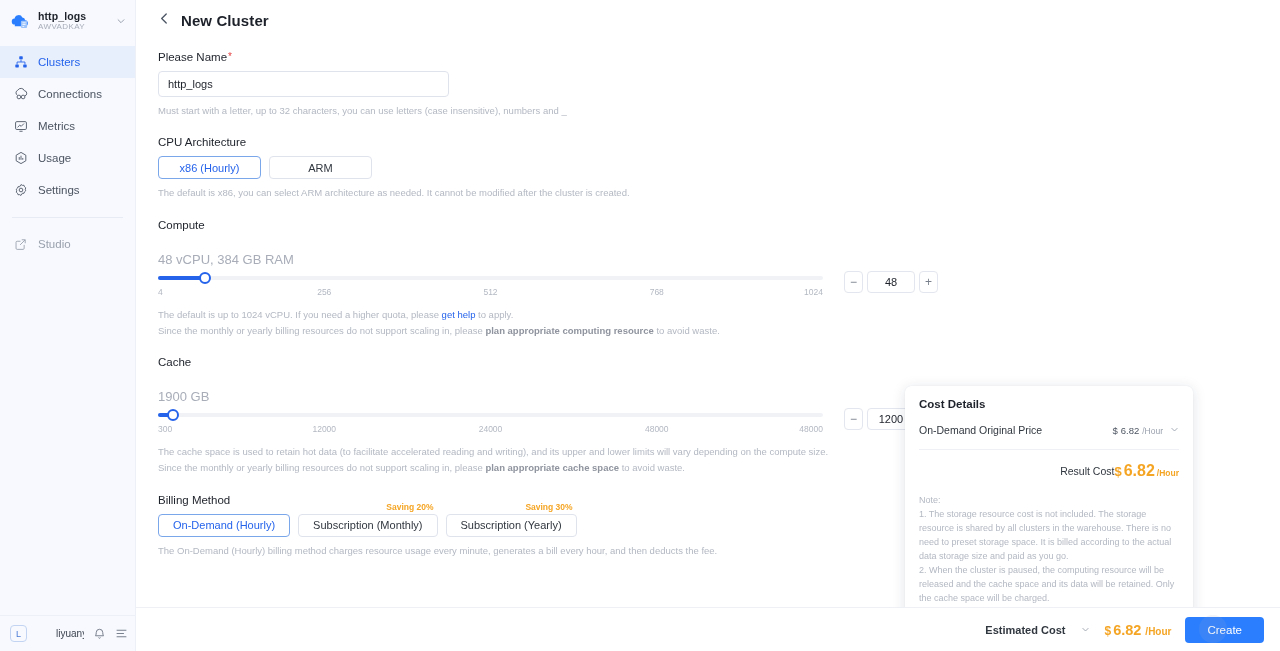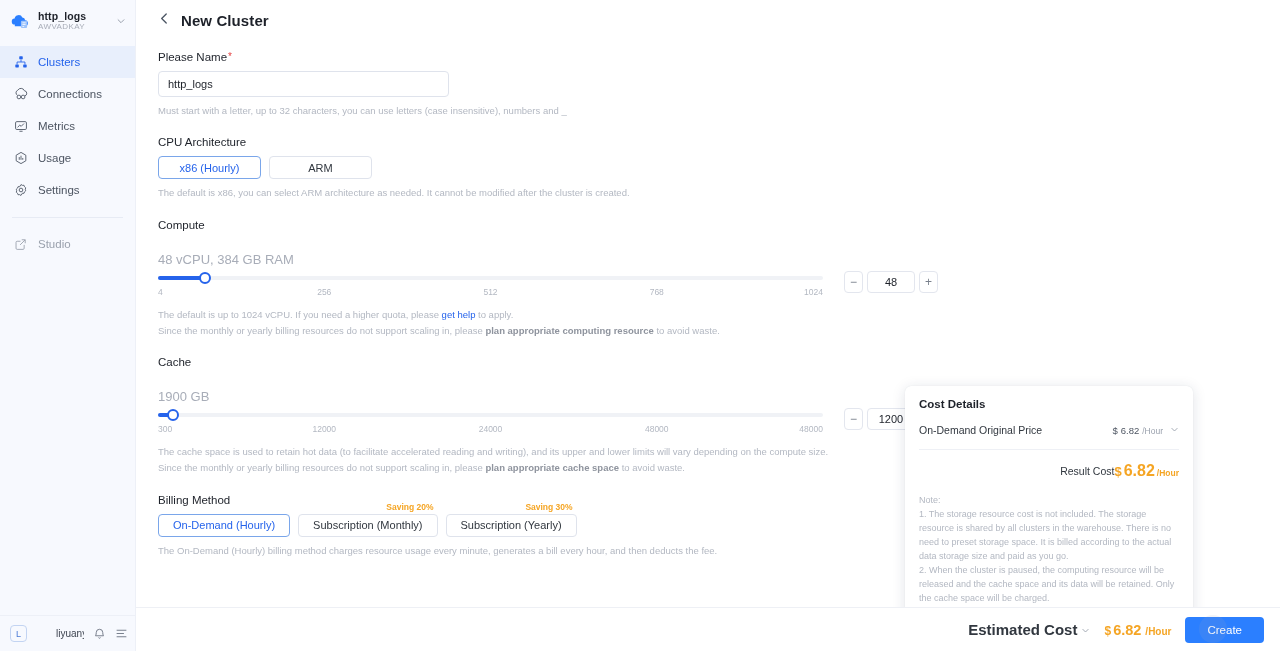--- a/index.html
+++ b/index.html
@@ -138,21 +138,21 @@
   .note { margin-top: 14px; font-size: 9px; line-height: 1.55; color: #b3b8c2; }
   .note .lnk { color: #2563eb; font-weight: bold; text-decoration: none; }
 
   
   .bottom-bar {
     position: absolute; left: 0; bottom: 0; width: 1144px; height: 44px;
     border-top: 1px solid #eef0f5; background: #fff;
     display: flex; align-items: center; justify-content: flex-end;
     padding-right: 16px; gap: 14px;
   }
-  .est-label { font-size: 15px; color: #31373f; font-weight: bold; display: flex; align-items: center; gap: 4px; }
+  .est-label { font-size: 11px; color: #31373f; font-weight: bold; display: flex; align-items: center; gap: 16px; }
   .est-price { color: #f5a524; font-weight: bold; font-size: 14.5px; display: flex; align-items: baseline; }
   .est-price .cur { font-size: 12px; margin-right: 2px; }
   .est-price .per { font-size: 10px; margin-left: 4px; }
   .create-btn {
     height: 26px; padding: 0 22px; background: #2b7fff; color: #fff;
     border: none; border-radius: 4px; font-size: 11.5px; cursor: pointer;
     font-family: "Liberation Sans", sans-serif;
   }
   .ripple {
     position: absolute; left: 1063px; bottom: 8px; width: 28px; height: 28px;

